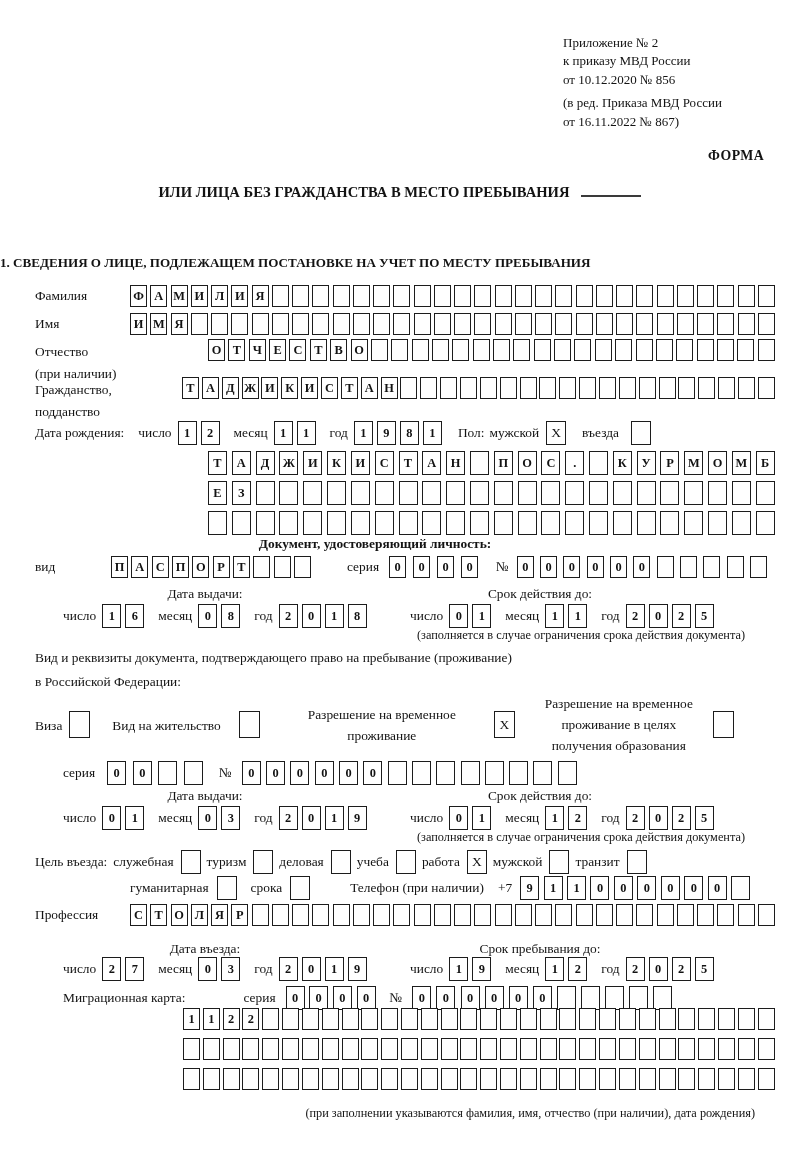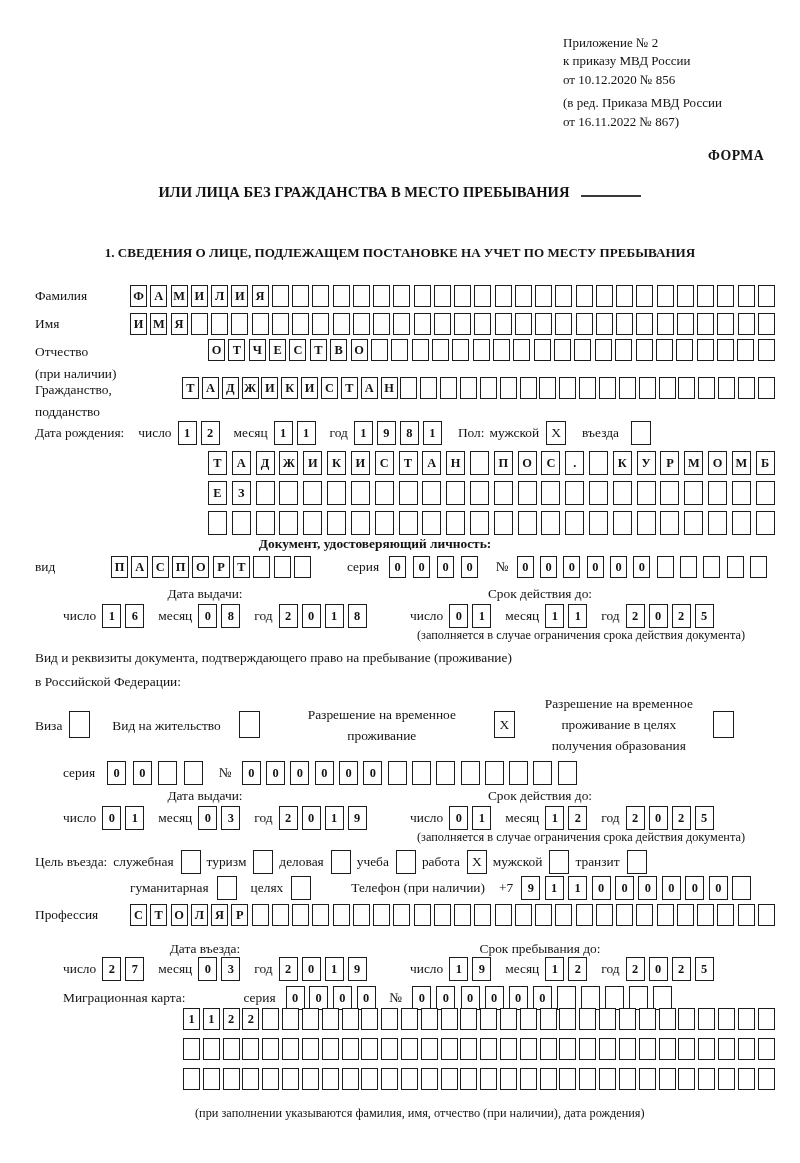--- a/index.html
+++ b/index.html
@@ -3,21 +3,21 @@
 <meta charset="utf-8">
 <style>
   html,body{margin:0;padding:0;background:#e8e8e8;}
   .page{position:relative;width:800px;height:1163px;background:#ffffff;color:#131313;
         font-family:"Liberation Serif","DejaVu Serif",serif;font-size:13.4px;overflow:hidden;margin:0 auto;}
   .annex{position:absolute;left:563px;top:34px;line-height:1.42;font-size:13px;}
   .annex .ed{margin-top:5px;}
   .forma{position:absolute;right:36px;top:148px;font-weight:bold;font-size:13.8px;letter-spacing:.4px;}
   .title{position:absolute;left:0;right:0;top:181px;text-align:center;font-weight:bold;font-size:14.6px;line-height:1.58;}
   .blank{display:inline-block;width:60px;height:13px;border-bottom:2.2px solid #3a3a3a;margin-left:12px;}
-  .sec1{position:absolute;left:0;top:245px;width:100%;text-align:center;font-weight:bold;font-size:13.1px;}
+  .sec1{position:absolute;left:0;top:255px;width:100%;font-weight:bold;font-size:13.1px;}
   .row{position:absolute;left:35px;width:740px;display:flex;align-items:center;}
   .row.rel{display:block;}
   .lbl{flex:none;}
   .lbl95{flex:0 0 95px;}
   .cells{display:flex;justify-content:space-between;flex:none;}
   .cell{flex:0 0 17px;height:22px;border:1.5px solid #1c1c1c;box-sizing:border-box;background:#fff;
         display:flex;align-items:center;justify-content:center;font-size:12.4px;font-weight:bold;}
   .wide .cell{flex:0 0 19px;height:24px;}
   .cw645{width:645px}.cw593{width:593px}.cw567{width:567px}.cw592{width:592px}
   .cw200{width:200px}.cw89{width:89px}.cw250{width:250px}.cw96{width:96px}.cw335{width:335px}
@@ -518,21 +518,21 @@
     <span class="cb sm">X</span>
     <span class="opt-label">мужской</span>
     <span class="cb sm"></span>
     <span class="opt-label">транзит</span>
     <span class="cb sm"></span>
   </div>
 
   <div class="row" style="top:876px">
     <span style="margin-left:95px">гуманитарная</span>
     <span class="cb sm" style="margin-left:8px"></span>
-    <span style="margin-left:14px">целях</span>
+    <span style="margin-left:14px">срока</span>
     <span class="cb sm" style="margin-left:8px"></span>
     <span style="margin-left:40px">Телефон (при наличии)</span>
     <span style="margin:0 8px 0 14px">+7</span>
     <span class="cells wide cw230">
         <span class="cell">9</span>
         <span class="cell">1</span>
         <span class="cell">1</span>
         <span class="cell">0</span>
         <span class="cell">0</span>
         <span class="cell">0</span>
@@ -742,16 +742,16 @@
         <span class="cell"></span>
         <span class="cell"></span>
         <span class="cell"></span>
         <span class="cell"></span>
         <span class="cell"></span>
         <span class="cell"></span>
         <span class="cell"></span>
         <span class="cell"></span>
         <span class="cell"></span>
       </span>
-    <div style="position:absolute;left:160px;top:98px;width:560px;text-align:left;font-size:12.3px">(при заполнении указываются фамилия, имя, отчество (при наличии), дата рождения)</div>
+    <div style="position:absolute;left:160px;top:98px;width:560px;text-align:right;font-size:12.3px">(при заполнении указываются фамилия, имя, отчество (при наличии), дата рождения)</div>
   </div>
 
 </div>
 
 </body></html>

